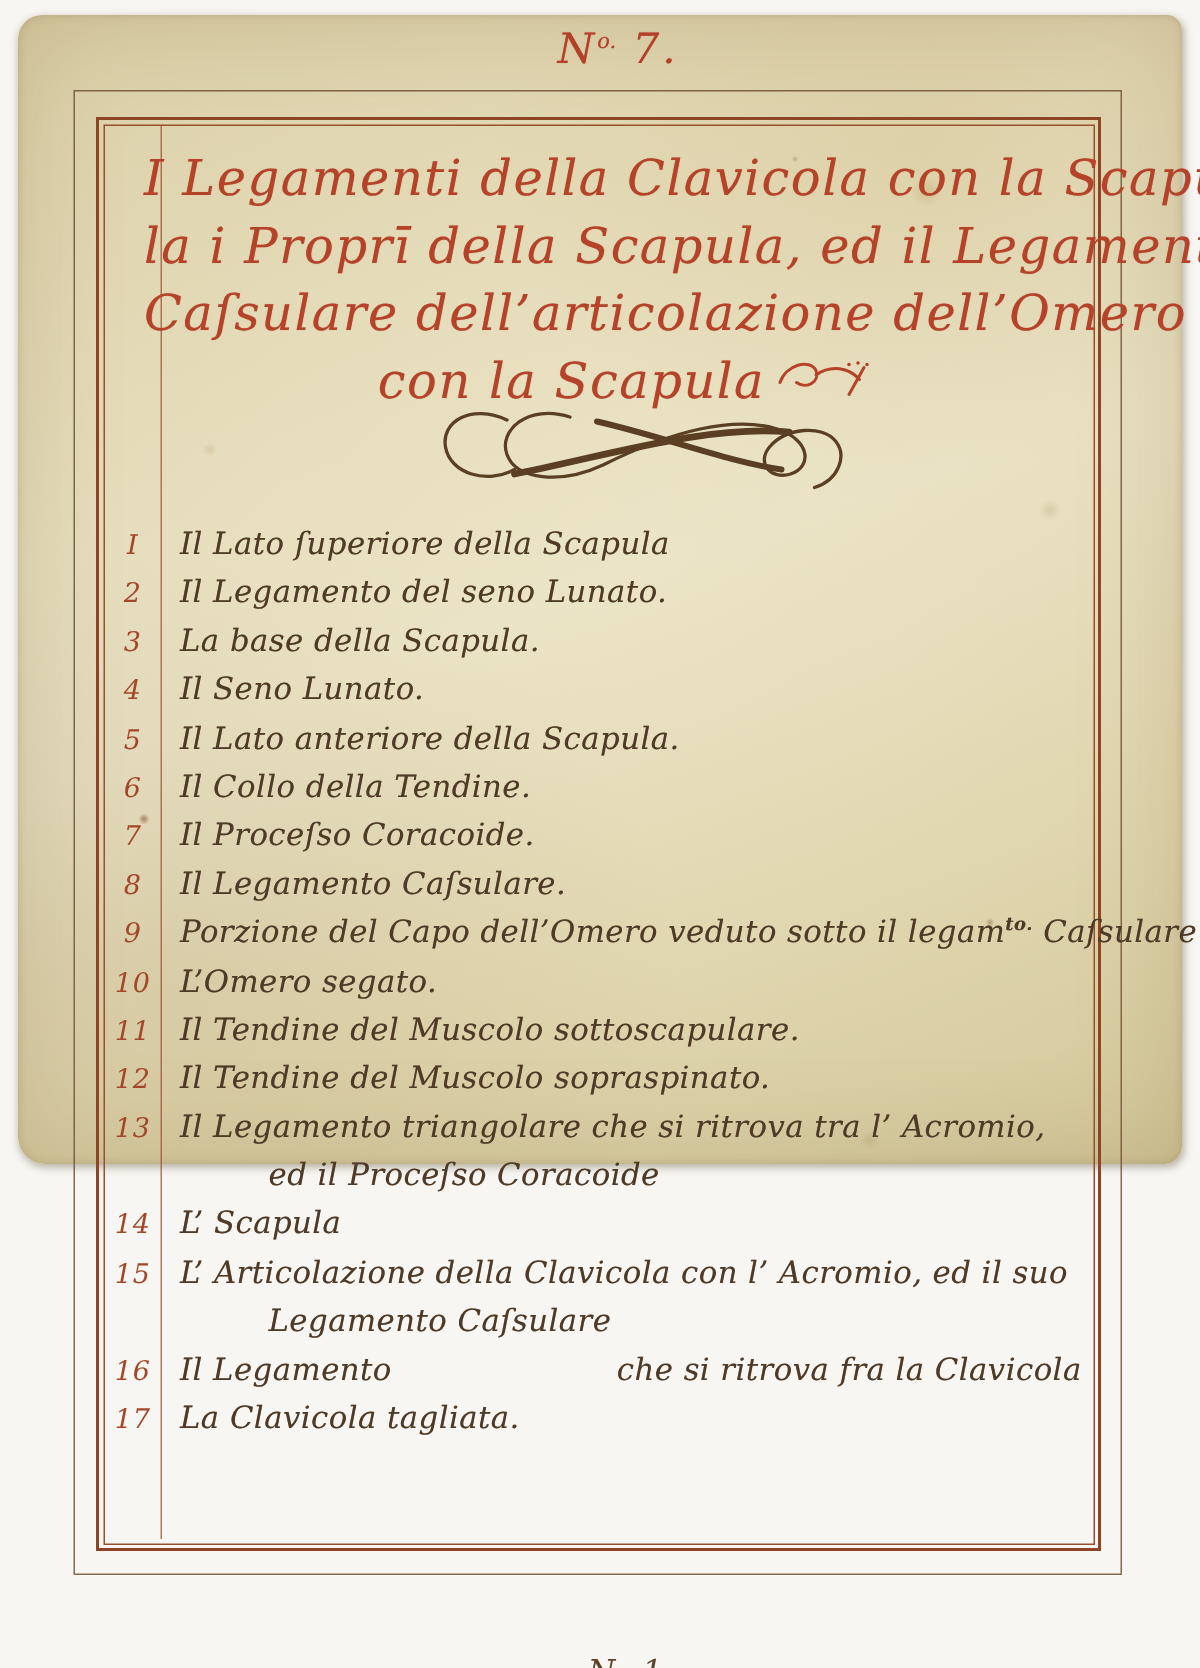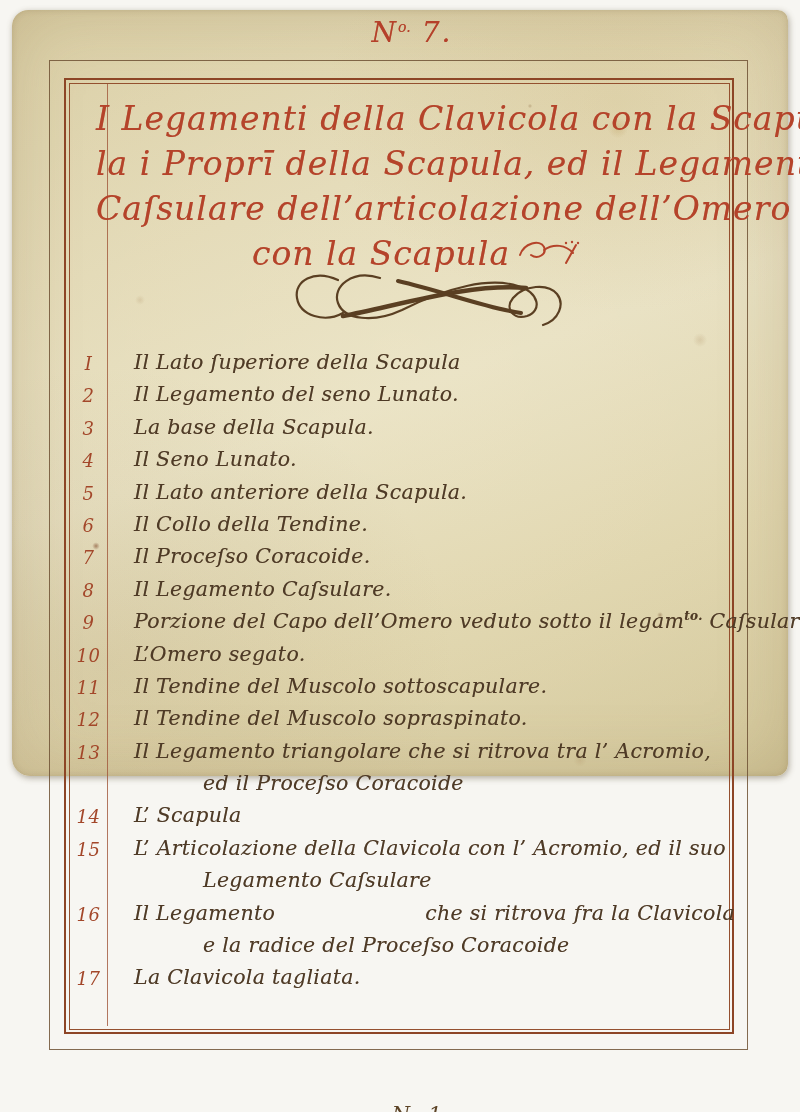--- a/index.html
+++ b/index.html
@@ -78,25 +78,25 @@
   .divider{position:absolute;left:268px;top:256px;}
   
   .list{position:absolute;left:58px;top:340px;width:668px;}
   .row{display:flex;align-items:flex-start;height:32.4px;}
   .num{
     width:37px;flex:0 0 37px;text-align:center;
     font-style:italic;font-size:18px;color:#a3472a;padding-top:3px;
     letter-spacing:.5px;
   }
   .txt{
-    flex:1;padding-left:27px;white-space:nowrap;
+    flex:1;padding-left:13px;white-space:nowrap;
     font-style:italic;font-size:20.5px;color:#4e3a26;letter-spacing:.3px;
     text-shadow:0 0 .4px rgba(70,45,20,.4);
   }
-  .txt.ind{padding-left:72px;margin-left:24px;}
+  .txt.ind{padding-left:72px;}
   .txt sup{font-size:12px;font-weight:bold;}
   .txt .gap{display:inline-block;width:150px;}
 </style>
 </head>
 <body>
 
 <div class="paper">
 
   <div class="header-mark"><span>N</span><sup>o.</sup><span> 7.</span></div>
 
@@ -202,24 +202,20 @@
       </div>
       <div class="row">
         <div class="num"></div>
         <div class="txt ind">Legamento Caſsulare</div>
       </div>
       <div class="row">
         <div class="num">16</div>
         <div class="txt">Il Legamento<span class="gap"></span>che si ritrova fra la Clavicola</div>
       </div>
       <div class="row">
-        <div class="num"></div>
-        <div class="txt ind">e la radice del Proceſso Coracoide</div>
-      </div>
-      <div class="row">
         <div class="num">17</div>
         <div class="txt">La Clavicola tagliata.</div>
       </div>
     </div>
 
   <div class="footer-mark">N. 1.</div>
 
 </div>
 
 </body></html>

